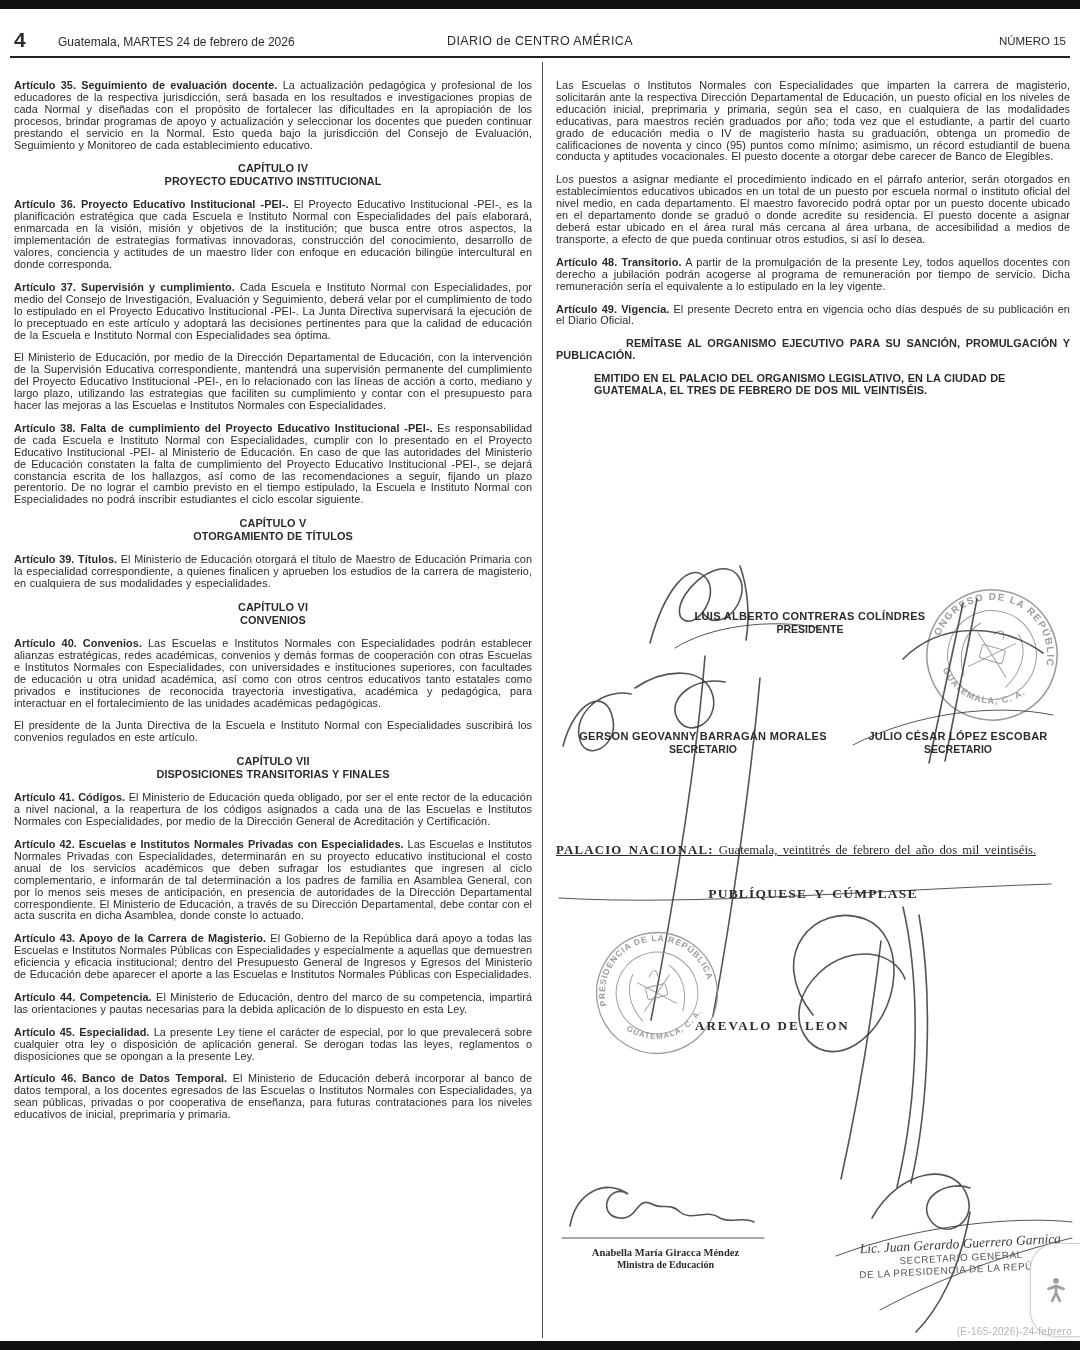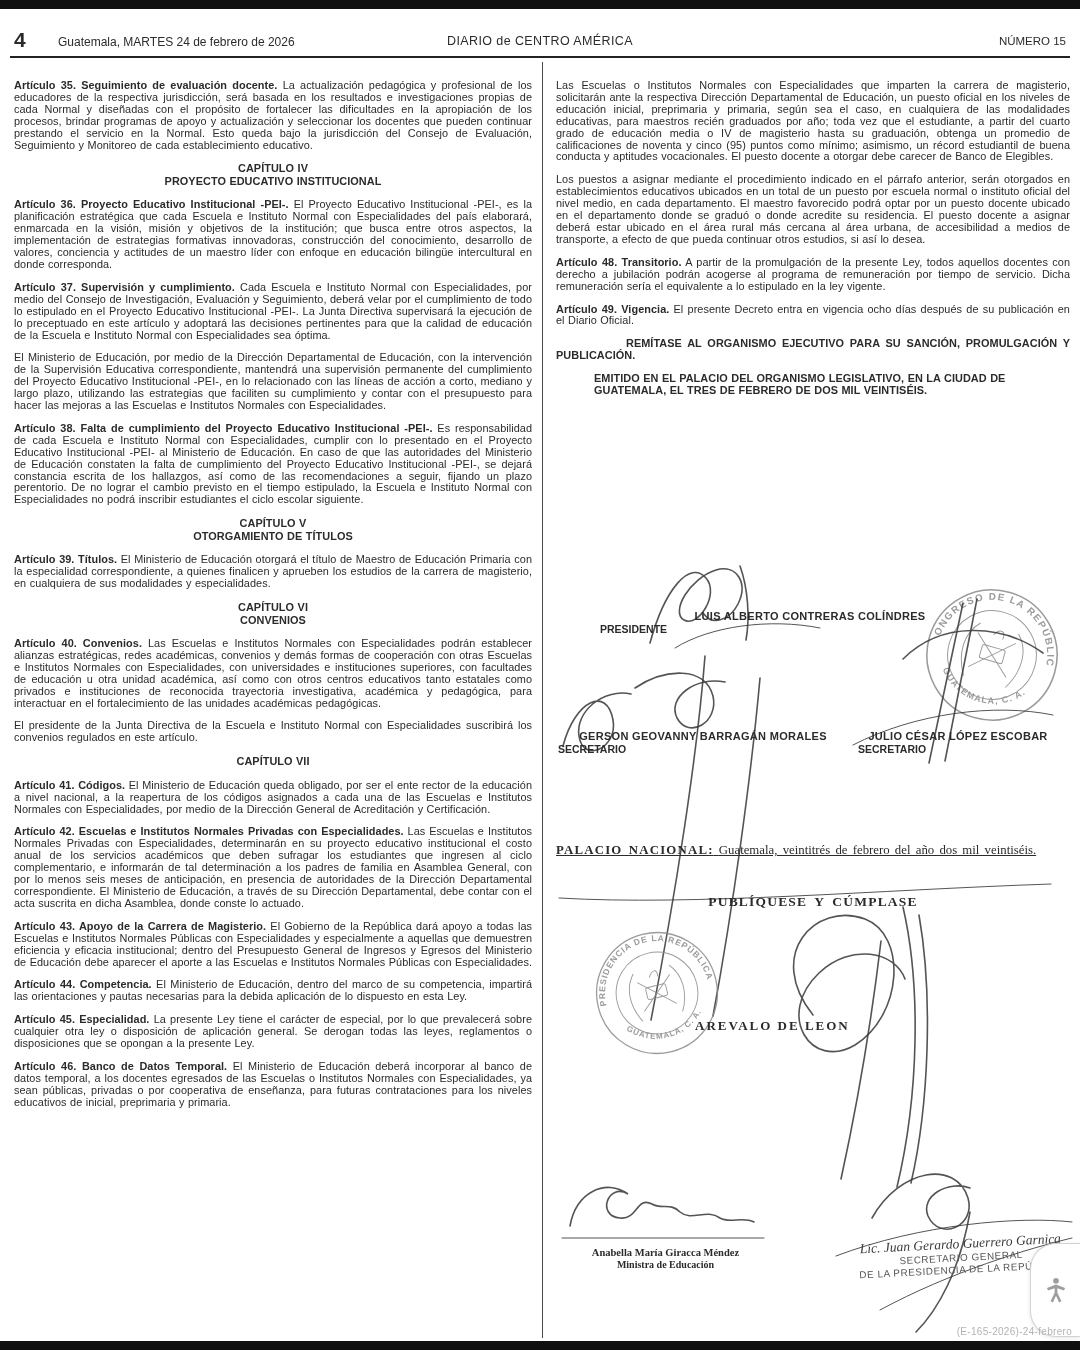--- a/index.html
+++ b/index.html
@@ -24,21 +24,21 @@
        letter-spacing:.05px;word-spacing:.4px;}
   .col.left{left:14px;width:518px;}
   .col.right{left:556px;width:514px;}
   .col p{margin:0 0 11px 0;}
   .chap{text-align:center;font-weight:bold;margin:2px 0 12px 0;line-height:12.5px;}
   .remitase{font-weight:bold;text-indent:70px;}
   .emitido{font-weight:bold;text-align:left;padding:0 38px;text-indent:0;}
 
   .abs{position:absolute;}
   .sig-name{font-weight:bold;font-size:11px;letter-spacing:.3px;text-align:center;line-height:13px;}
-  .sig-title{font-weight:bold;font-size:10.5px;text-align:left;line-height:13px;}
+  .sig-title{font-weight:bold;font-size:10.5px;text-align:center;line-height:13px;}
   svg.scrawl{overflow:visible;}
   svg.scrawl path{fill:none;stroke:#3c3c3c;stroke-width:1.6;stroke-linecap:round;opacity:.88;}
   svg.scrawl path.thin{stroke-width:1;}
 
   
   .seal{opacity:.85;}
   .seal svg text{fill:#8a8a8a;font-family:"Liberation Sans",sans-serif;font-weight:bold;}
   .seal svg .ring{fill:none;stroke:#8a8a8a;}
   .seal svg .emblem{fill:none;stroke:#8a8a8a;stroke-width:1;}
 
@@ -93,20 +93,21 @@
       </div>
     <p><b>Artículo 39. Títulos.</b> <span>El Ministerio de Educación otorgará el título de Maestro de Educación Primaria con la especialidad correspondiente, a quienes finalicen y aprueben los estudios de la carrera de magisterio, en cualquiera de sus modalidades y especialidades.</span></p>
     <div class="chap">
         <div>CAPÍTULO VI</div>
         <div>CONVENIOS</div>
       </div>
     <p><b>Artículo 40. Convenios.</b> <span>Las Escuelas e Institutos Normales con Especialidades podrán establecer alianzas estratégicas, redes académicas, convenios y demás formas de cooperación con otras Escuelas e Institutos Normales con Especialidades, con universidades e instituciones superiores, con facultades de educación u otra unidad académica, así como con otros centros educativos tanto estatales como privados e instituciones de reconocida trayectoria investigativa, académica y pedagógica, para interactuar en el fortalecimiento de las unidades académicas pedagógicas.</span></p>
     <p>El presidente de la Junta Directiva de la Escuela e Instituto Normal con Especialidades suscribirá los convenios regulados en este artículo.</p>
     <div class="chap">
         <div>CAPÍTULO VII</div>
+        <div>DISPOSICIONES TRANSITORIAS Y FINALES</div>
       </div>
     <p><b>Artículo 41. Códigos.</b> <span>El Ministerio de Educación queda obligado, por ser el ente rector de la educación a nivel nacional, a la reapertura de los códigos asignados a cada una de las Escuelas e Institutos Normales con Especialidades, por medio de la Dirección General de Acreditación y Certificación.</span></p>
     <p><b>Artículo 42. Escuelas e Institutos Normales Privadas con Especialidades.</b> <span>Las Escuelas e Institutos Normales Privadas con Especialidades, determinarán en su proyecto educativo institucional el costo anual de los servicios académicos que deben sufragar los estudiantes que ingresen al ciclo complementario, e informarán de tal determinación a los padres de familia en Asamblea General, con por lo menos seis meses de anticipación, en presencia de autoridades de la Dirección Departamental correspondiente. El Ministerio de Educación, a través de su Dirección Departamental, debe contar con el acta suscrita en dicha Asamblea, donde conste lo actuado.</span></p>
     <p><b>Artículo 43. Apoyo de la Carrera de Magisterio.</b> <span>El Gobierno de la República dará apoyo a todas las Escuelas e Institutos Normales Públicas con Especialidades y especialmente a aquellas que demuestren eficiencia y eficacia institucional; dentro del Presupuesto General de Ingresos y Egresos del Ministerio de Educación debe aparecer el aporte a las Escuelas e Institutos Normales Públicas con Especialidades.</span></p>
     <p><b>Artículo 44. Competencia.</b> <span>El Ministerio de Educación, dentro del marco de su competencia, impartirá las orientaciones y pautas necesarias para la debida aplicación de lo dispuesto en esta Ley.</span></p>
     <p><b>Artículo 45. Especialidad.</b> <span>La presente Ley tiene el carácter de especial, por lo que prevalecerá sobre cualquier otra ley o disposición de aplicación general. Se derogan todas las leyes, reglamentos o disposiciones que se opongan a la presente Ley.</span></p>
     <p><b>Artículo 46. Banco de Datos Temporal.</b> <span>El Ministerio de Educación deberá incorporar al banco de datos temporal, a los docentes egresados de las Escuelas o Institutos Normales con Especialidades, ya sean públicas, privadas o por cooperativa de enseñanza, para futuras contrataciones para los niveles educativos de inicial, preprimaria y primaria.</span></p>
   </section>
 
   <section class="col right">
@@ -172,21 +173,21 @@
   </div>
   <div class="abs" style="left:858px;top:730px;width:200px;">
     <div class="sig-name">JULIO CÉSAR LÓPEZ ESCOBAR</div>
     <div class="sig-title">SECRETARIO</div>
   </div>
 
   <div class="palacio abs" style="left:556px;top:842px;width:514px;">
     <b>PALACIO NACIONAL:</b>
     <span>Guatemala,  veintitrés de febrero del año dos mil veintiséis.</span>
   </div>
-  <div class="publiquese abs" style="left:556px;top:886px;width:514px;margin-top:8px;">PUBLÍQUESE Y CÚMPLASE</div>
+  <div class="publiquese abs" style="left:556px;top:886px;width:514px;">PUBLÍQUESE Y CÚMPLASE</div>
 
   <div class="seal abs" style="left:592px;top:928px;width:130px;height:130px;transform:rotate(-14deg);">
     <svg width="130" height="130" viewBox="0 0 140 140">
       <defs>
         <path id="ps-top" d="M 14,70 A 56,56 0 0 1 126,70"></path>
         <path id="ps-bot" d="M 18,84 A 56,56 0 0 0 122,84"></path>
       </defs>
       <circle class="ring" cx="70" cy="70" r="65" stroke-width="1.4"></circle>
       <circle class="ring" cx="70" cy="70" r="44" stroke-width="1"></circle>
       <text font-size="9.2" letter-spacing="1"><textPath href="#ps-top" startOffset="50%" text-anchor="middle">PRESIDENCIA DE LA REPÚBLICA</textPath></text>

